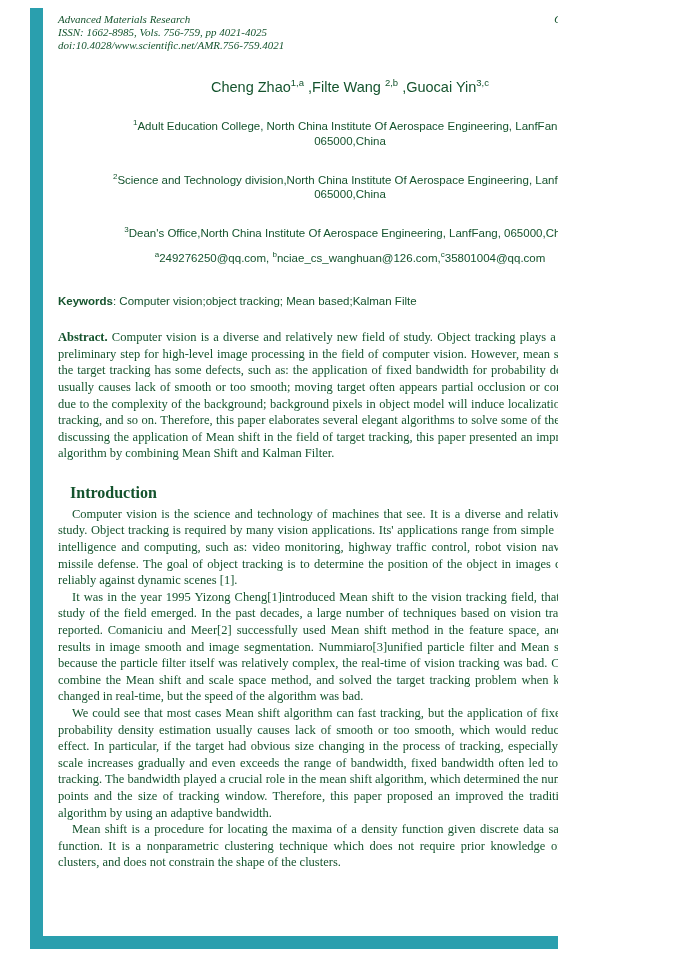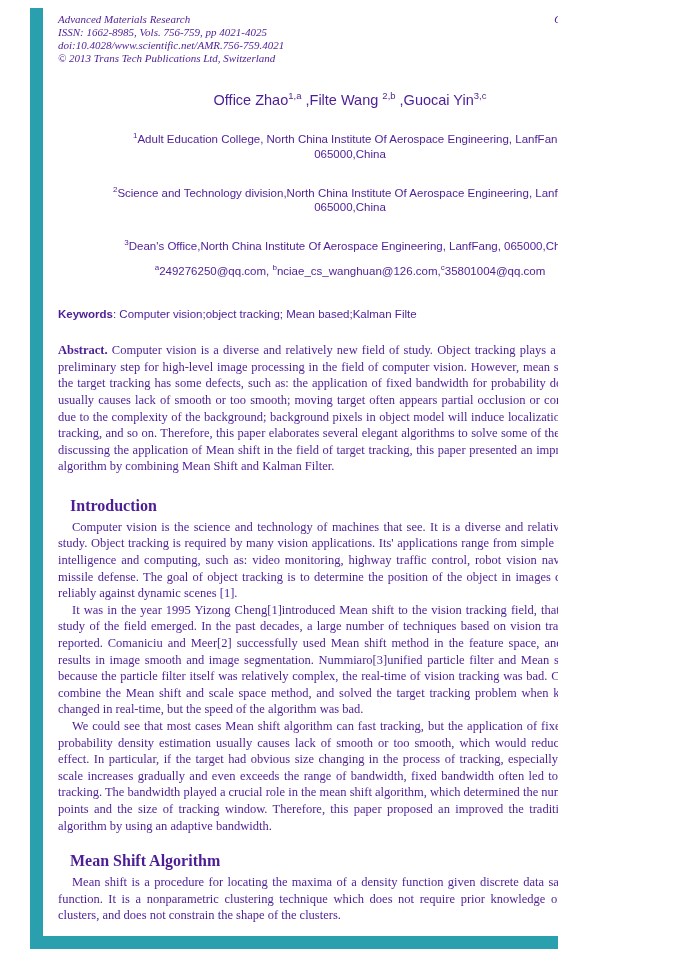--- a/index.html
+++ b/index.html
@@ -1,21 +1,21 @@
 <!DOCTYPE html>
 <html><head>
 <meta charset="utf-8">
 <style>
   html,body { margin:0; padding:0; background:#ffffff; }
   .page {
     position:relative;
     width:558px; height:959px;
     background:#ffffff;
     font-family:"Liberation Serif", serif;
-    color:#4c1d95;
+    color:#14532d;
     overflow:hidden;
   }
   .frame-left {
     position:absolute; left:30px; top:8px;
     width:13px; height:941px;
     background:#2a9fae;
   }
   .frame-bottom {
     position:absolute; left:30px; top:936px;
     width:618px; height:13px;
@@ -91,25 +91,24 @@
 
   <div class="content">
 
     <div class="jheader">
       <div class="jheader-row">
         <span>Advanced Materials Research</span>
         <span>Online: 2013-09-18</span>
       </div>
       <div>ISSN: 1662-8985, Vols. 756-759, pp 4021-4025</div>
       <div>doi:10.4028/www.scientific.net/AMR.756-759.4021</div>
-      <div>© 2013 Trans Tech Publications Ltd, Switzerland</div>
     </div>
 
 
-    <div class="authors"><span>Office Zhao</span><sup>1,a</sup><span> ,Filte Wang </span><sup>2,b</sup><span> ,Guocai Yin</span><sup>3,c</sup></div>
+    <div class="authors"><span>Cheng Zhao</span><sup>1,a</sup><span> ,Filte Wang </span><sup>2,b</sup><span> ,Guocai Yin</span><sup>3,c</sup></div>
 
     <div class="affil"><sup>1</sup><span>Adult Education College, North China Institute Of Aerospace Engineering, LanfFang,
 065000,China</span></div>
 
     <div class="affil"><sup>2</sup><span>Science and Technology division,North China Institute Of Aerospace Engineering, LanfFang,
 065000,China</span></div>
 
     <div class="affil"><sup>3</sup><span>Dean's Office,North China Institute Of Aerospace Engineering, LanfFang, 065000,China</span></div>
 
     <div class="emails"><sup>a</sup><span>249276250@qq.com, </span><sup>b</sup><span>nciae_cs_wanghuan@126.com,</span><sup>c</sup><span>35801004@qq.com</span></div>
@@ -117,18 +116,17 @@
     <div class="keywords"><span class="kw-label">Keywords</span><span>: Computer vision;object tracking; Mean based;Kalman Filte</span></div>
 
     <div class="abstract"><span class="abs-label">Abstract.</span><span> Computer vision is a diverse and relatively new field of study. Object tracking plays a crucial role as a preliminary step for high-level image processing in the field of computer vision. However, mean shift algorithm in the target tracking has some defects, such as: the application of fixed bandwidth for probability density estimation usually causes lack of smooth or too smooth; moving target often appears partial occlusion or complete occlusion due to the complexity of the background; background pixels in object model will induce localization error of object tracking, and so on. Therefore, this paper elaborates several elegant algorithms to solve some of the problems. After discussing the application of Mean shift in the field of target tracking, this paper presented an improved Mean shift algorithm by combining Mean Shift and Kalman Filter.</span></div>
 
     <div class="section-heading" style="margin-top:22px;">Introduction</div>
 
     <p class="body-par">Computer vision is the science and technology of machines that see. It is a diverse and relatively new field of study. Object tracking is required by many vision applications. Its' applications range from simple tasks to artificial intelligence and computing, such as: video monitoring, highway traffic control, robot vision navigation, ballistic missile defense. The goal of object tracking is to determine the position of the object in images continuously and reliably against dynamic scenes [1].</p>
     <p class="body-par">It was in the year 1995 Yizong Cheng[1]introduced Mean shift to the vision tracking field, that a more focused study of the field emerged. In the past decades, a large number of techniques based on vision tracking have been reported. Comaniciu and Meer[2] successfully used Mean shift method in the feature space, and achieved good results in image smooth and image segmentation. Nummiaro[3]unified particle filter and Mean shift method, but because the particle filter itself was relatively complex, the real-time of vision tracking was bad. Collins[4] tried to combine the Mean shift and scale space method, and solved the target tracking problem when kernel bandwidth changed in real-time, but the speed of the algorithm was bad.</p>
     <p class="body-par">We could see that most cases Mean shift algorithm can fast tracking, but the application of fixed bandwidth for probability density estimation usually causes lack of smooth or too smooth, which would reduce the estimation effect. In particular, if the target had obvious size changing in the process of tracking, especially when the target scale increases gradually and even exceeds the range of bandwidth, fixed bandwidth often led to failure in target tracking. The bandwidth played a crucial role in the mean shift algorithm, which determined the number of sampling points and the size of tracking window. Therefore, this paper proposed an improved the traditional Mean shift algorithm by using an adaptive bandwidth.</p>
 
-    <div class="section-heading">Mean Shift Algorithm</div>
 
     <p class="body-par">Mean shift is a procedure for locating the maxima of a density function given discrete data sampled from that function. It is a nonparametric clustering technique which does not require prior knowledge of the number of clusters, and does not constrain the shape of the clusters.</p>
 
   </div>
 </div>
 
 </body></html>

